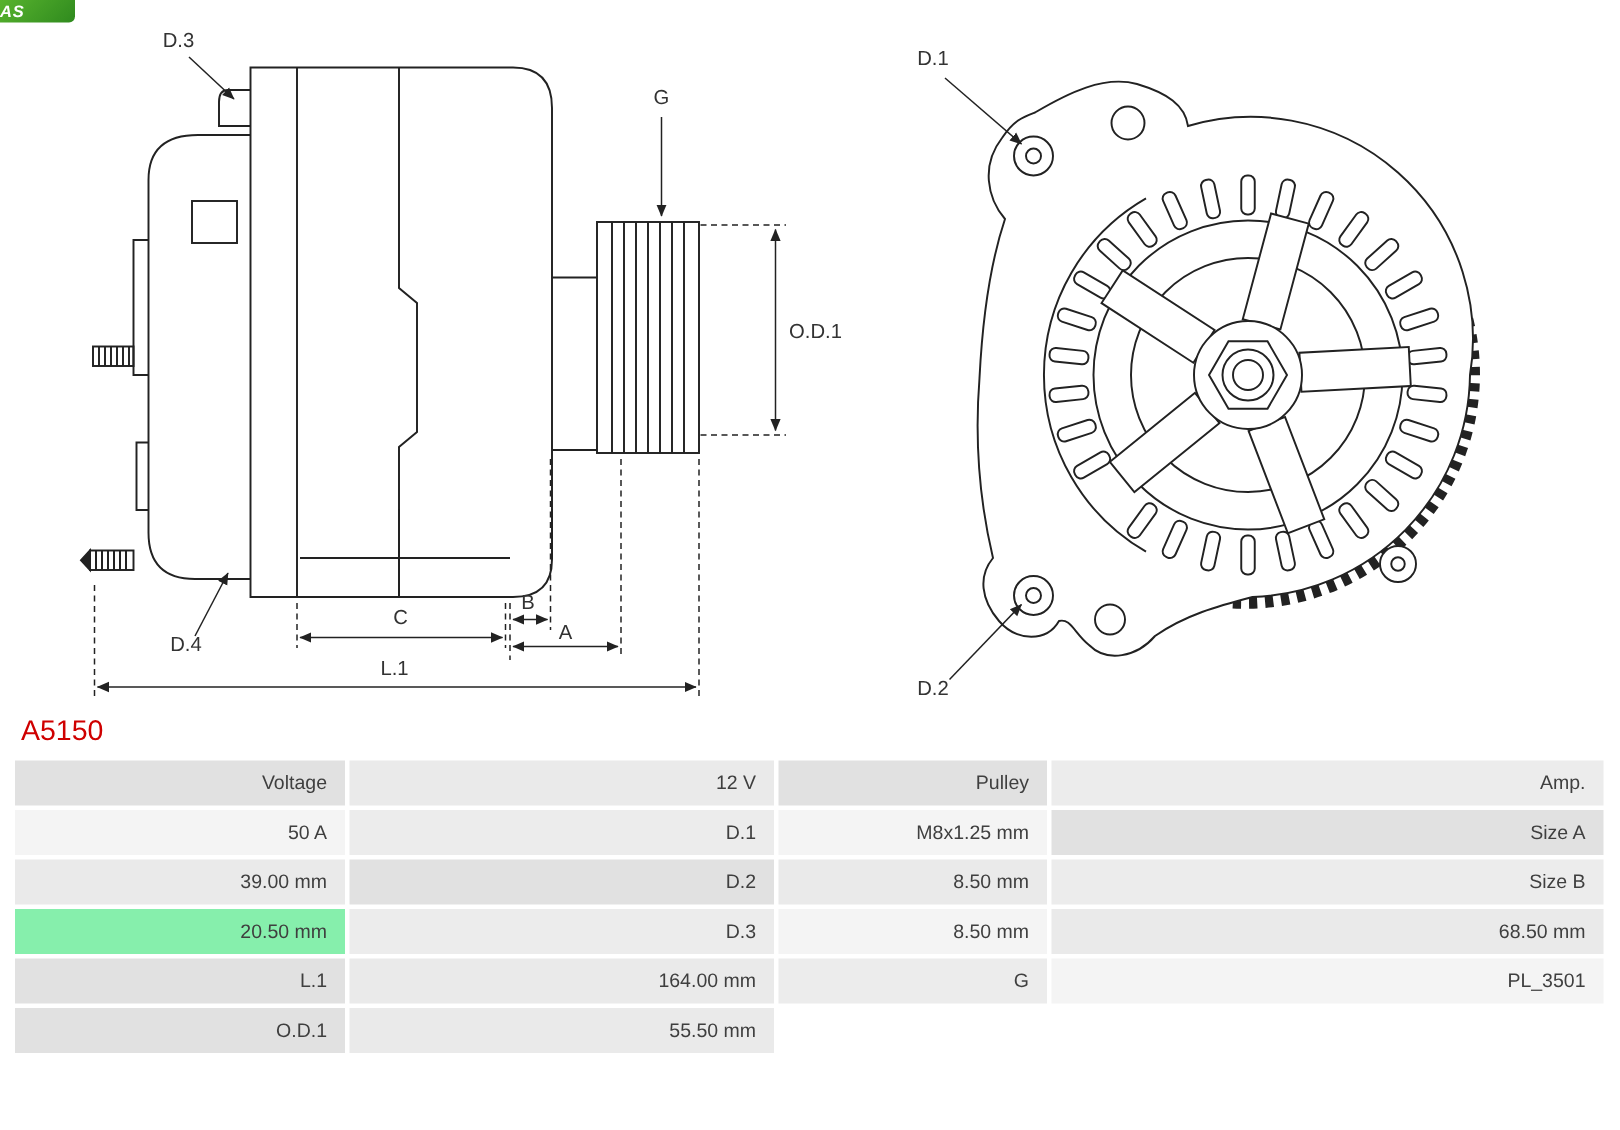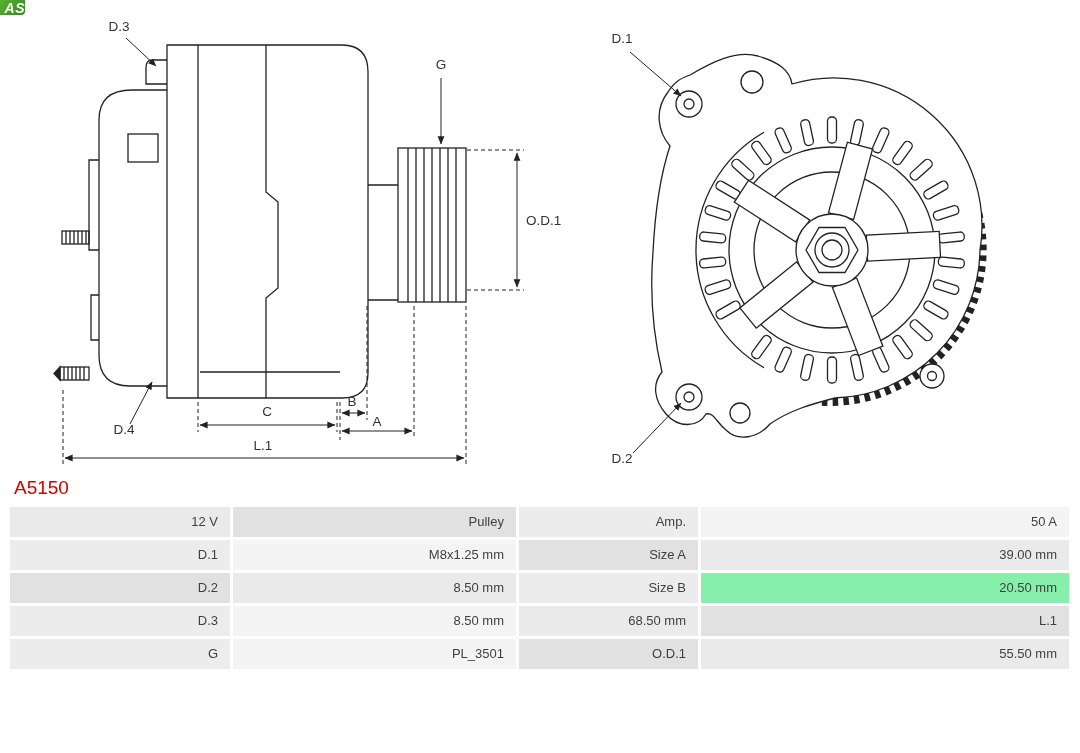--- a/index.html
+++ b/index.html
@@ -2,24 +2,24 @@
 <html><head>
 <meta charset="utf-8">
 <style>
   html,body{margin:0;padding:0;background:#fff;}
   body{
     width:1080px;height:753px;overflow:hidden;position:relative;
     font-family:"Liberation Sans","DejaVu Sans",sans-serif;color:#3f3f3f;
   }
   
   .logo{
-    position:absolute;top:0;left:0;width:25px;height:15px;
+    position:absolute;top:0;left:0;width:50px;height:15px;
     background:linear-gradient(135deg,#58b32e 0%,#2f8a1e 100%);
-    border-radius:0 0 4px 0;color:#fff;font-size:14px;font-weight:bold;
-    font-style:italic;display:flex;align-items:center;justify-content:flex-end;
+    border-radius:0 0 4px 0;color:#fff;font-size:11px;font-weight:bold;
+    font-style:italic;display:flex;align-items:center;justify-content:flex-start;
     letter-spacing:.5px;
   }
   
   .drawing-wrap{position:relative;width:1080px;height:475px;}
   svg text{font-family:"Liberation Sans","DejaVu Sans",sans-serif;font-size:13.5px;fill:#333;}
   
   .part-number{
     height:26px;line-height:26px;padding-left:14px;
     color:#cf0000;font-size:19px;
   }
@@ -204,40 +204,42 @@
   </g>
   <text x="622" y="43" text-anchor="middle">D.1</text>
   <text x="622" y="463" text-anchor="middle">D.2</text>
 </svg>
 </div>
 
 <div class="part-number">A5150</div>
 
 <div class="spec-table">
 
+  <div class="cell lab row-odd lab" style="background:#e1e1e1">Voltage</div>
   <div class="cell" style="background:#eaeaea">12 V</div>
   <div class="cell" style="background:#e1e1e1">Pulley</div>
 
   <div class="cell" style="background:#ececec">Amp.</div>
   <div class="cell" style="background:#f4f4f4">50 A</div>
   <div class="cell" style="background:#ececec">D.1</div>
   <div class="cell" style="background:#f4f4f4">M8x1.25 mm</div>
 
   <div class="cell" style="background:#e1e1e1">Size A</div>
   <div class="cell" style="background:#eaeaea">39.00 mm</div>
   <div class="cell" style="background:#e1e1e1">D.2</div>
   <div class="cell" style="background:#eaeaea">8.50 mm</div>
 
   <div class="cell" style="background:#ececec">Size B</div>
   <div class="cell" style="background:#86efac">20.50 mm</div>
   <div class="cell" style="background:#ececec">D.3</div>
   <div class="cell" style="background:#f4f4f4">8.50 mm</div>
 
   <div class="cell" style="background:#eaeaea">68.50 mm</div>
   <div class="cell" style="background:#e1e1e1">L.1</div>
+  <div class="cell" style="background:#eaeaea">164.00 mm</div>
 
   <div class="cell" style="background:#ececec">G</div>
   <div class="cell" style="background:#f4f4f4">PL_3501</div>
 
   <div class="cell" style="background:#e1e1e1">O.D.1</div>
   <div class="cell" style="background:#eaeaea">55.50 mm</div>
   <div class="cell blank"></div>
   <div class="cell blank"></div>
 
 </div>

